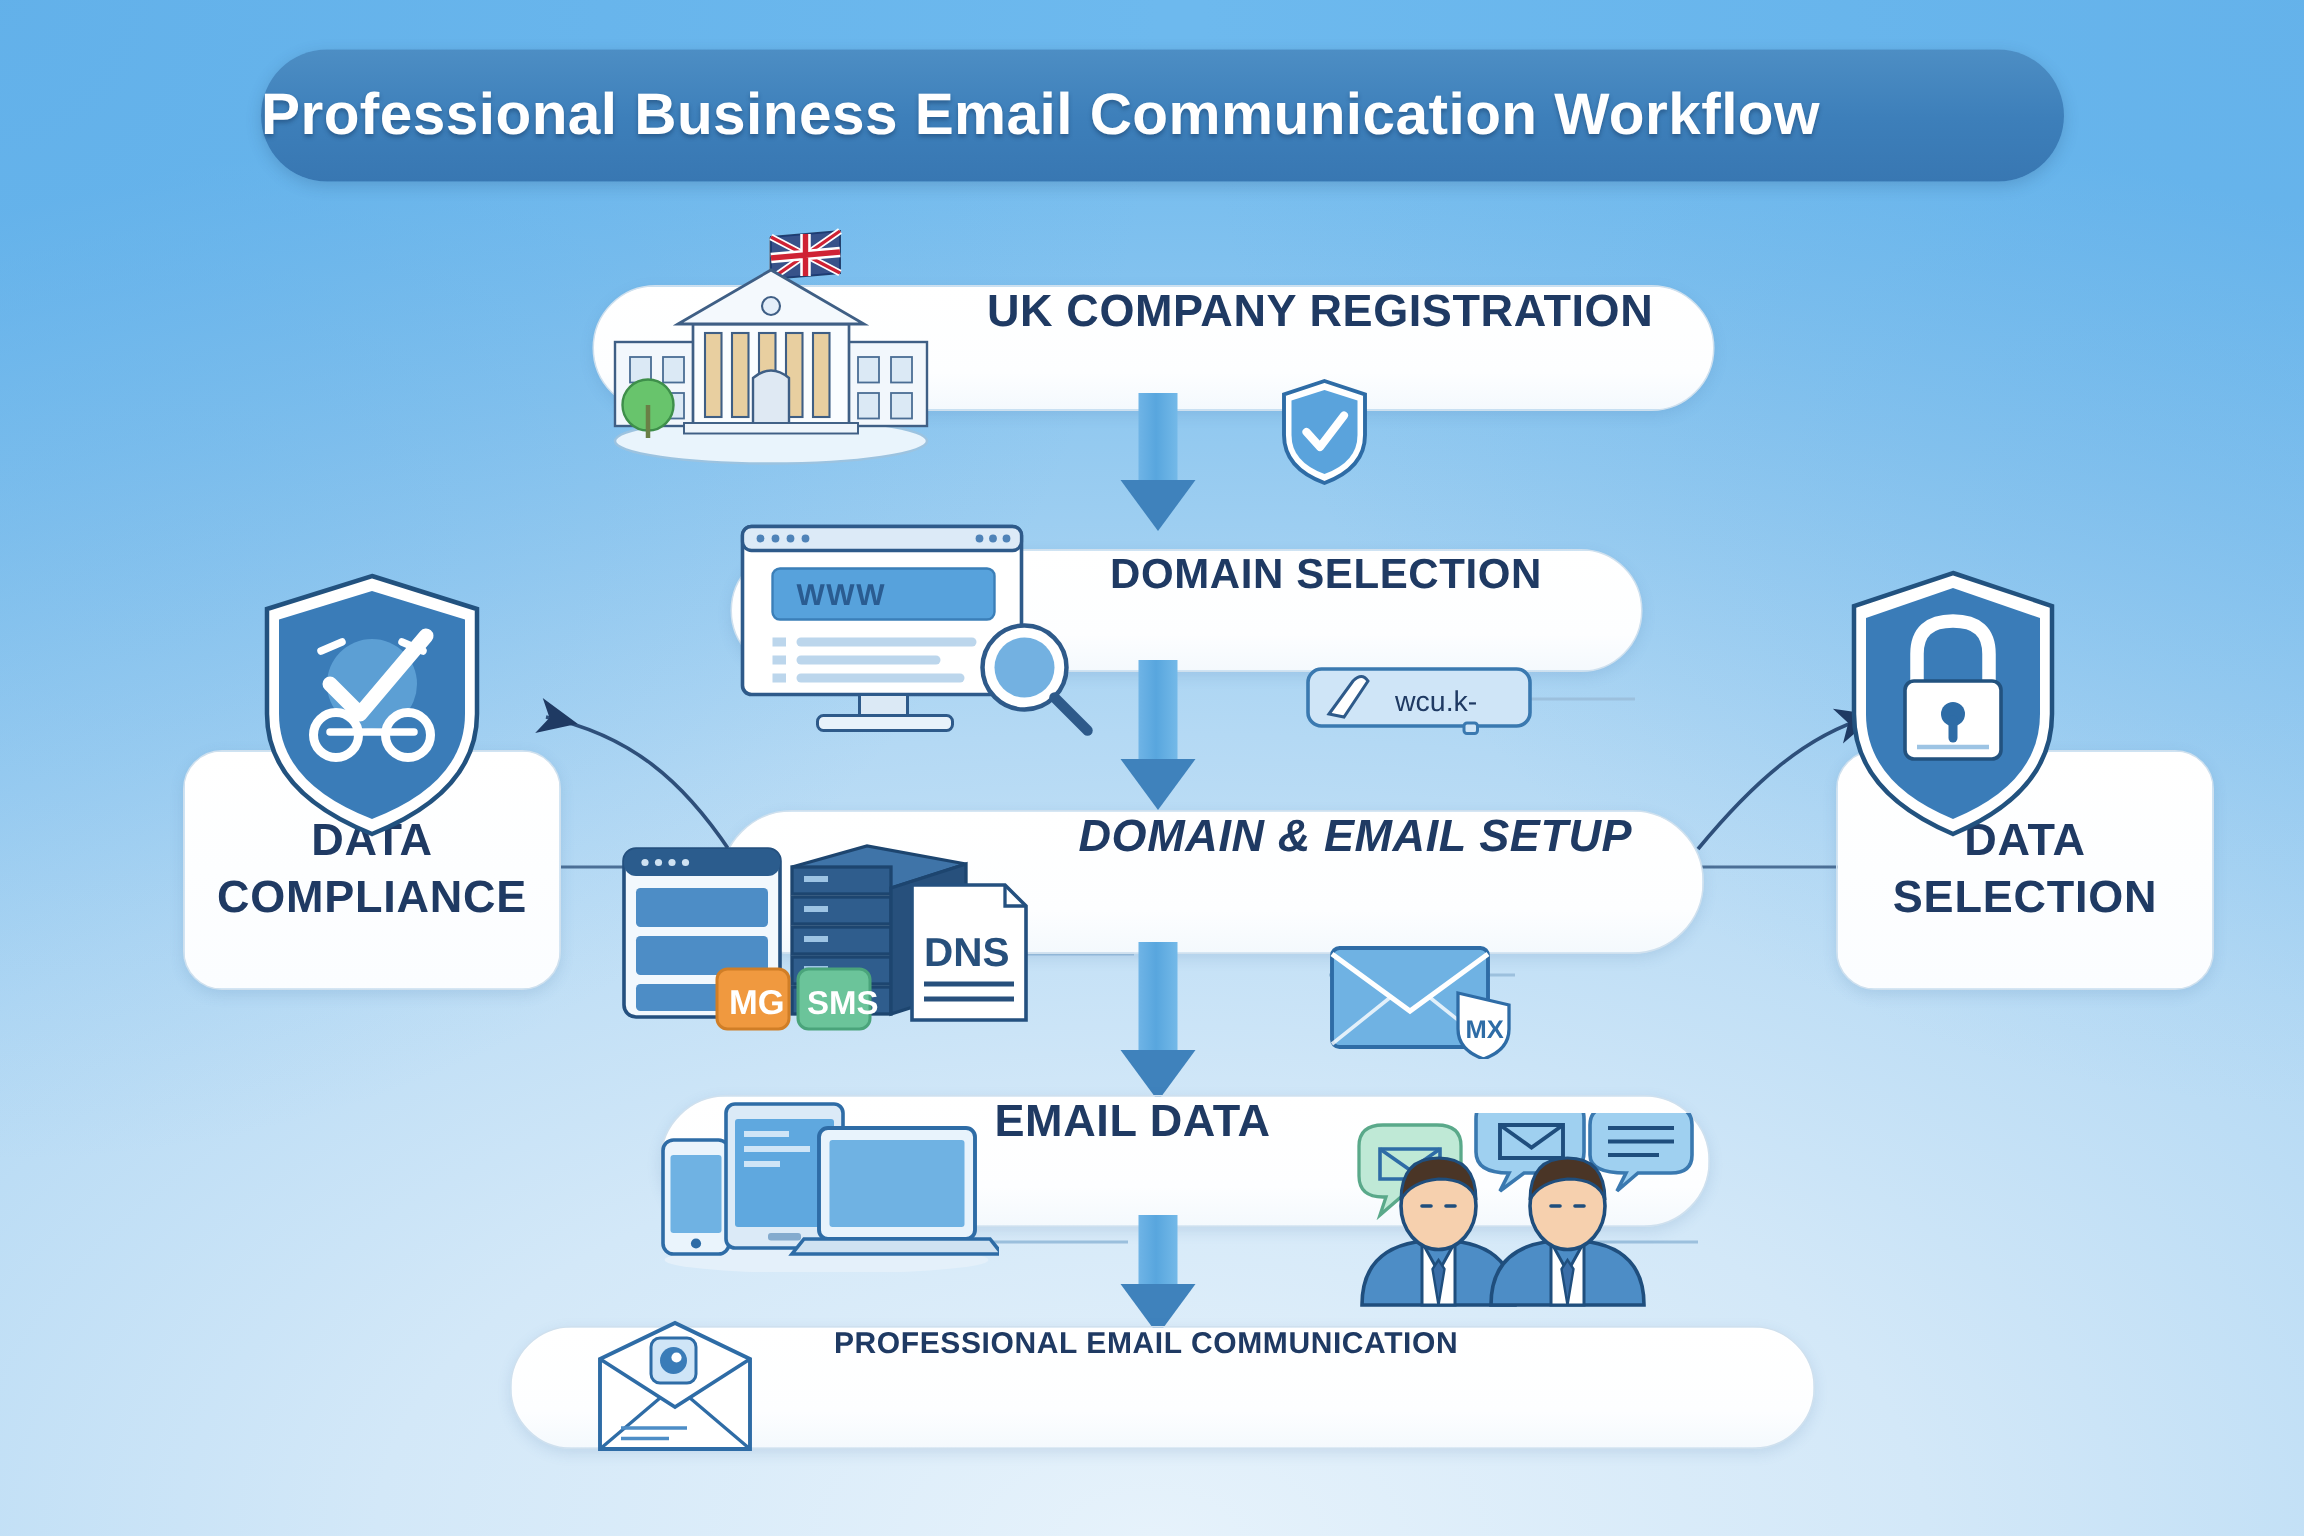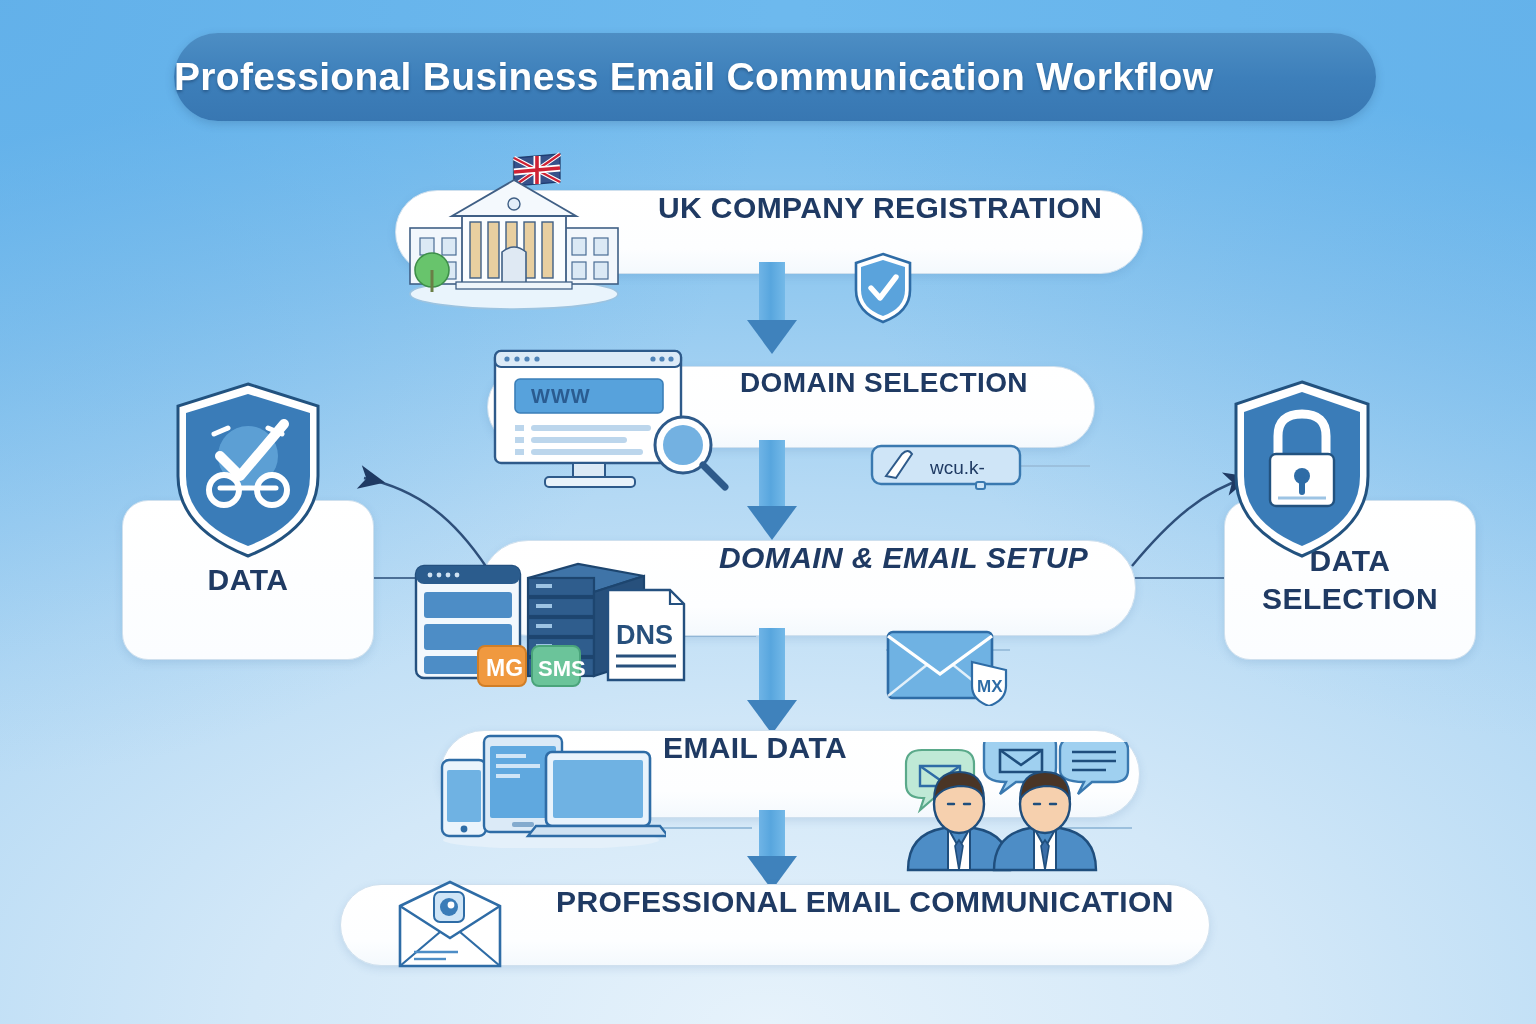--- a/index.html
+++ b/index.html
@@ -47,21 +47,21 @@
   }
   #step-1{ left:395px; top:190px; width:748px; height:84px; }
   #step-1 .step-label{ font-size:30px; margin-left:262px; }
   #step-2{ left:487px; top:366px; width:608px; height:82px; }
   #step-2 .step-label{ font-size:28px; margin-left:252px; }
   #step-3{ left:480px; top:540px; width:656px; height:96px; }
   #step-3 .step-label{ font-size:30px; margin-left:238px;font-style:italic; }
   #step-4{ left:440px; top:730px; width:700px; height:88px; }
   #step-4 .step-label{ font-size:30px; margin-left:222px; }
   #step-5{ left:340px; top:884px; width:870px; height:82px; border-radius:42px;}
-  #step-5 .step-label{ font-size:30px; margin-left:215px; }
+  #step-5 .step-label{ font-size:20px; margin-left:215px; }
 
   
   .side-box{
     position:absolute; width:252px; height:160px;
     background:linear-gradient(180deg,#ffffff 0%,#fbfdff 100%);
     border:1.6px solid #cfe0ee; border-radius:26px;
     box-shadow:0 3px 9px rgba(60,110,160,.16);
     display:flex; flex-direction:column; align-items:center; justify-content:center;
     gap:4px;
   }
@@ -331,20 +331,21 @@
 
 <div class="varrow" id="arrow-3">
   <div class="shaft"></div>
     <div class="head-wrap">
       <div class="head"></div>
     </div>
 </div>
 
 <div class="side-box" id="side-left">
   <div class="line">DATA</div>
+  <div class="line">COMPLIANCE</div>
 </div>
 <svg class="art" id="art-shield-gdpr" viewBox="0 0 160 180">
   <path d="M80,4 L150,26 L150,96 Q150,148 80,176 Q10,148 10,96 L10,26 Z" fill="#ffffff" stroke="#22527f" stroke-width="3"></path>
   <path d="M80,14 L142,33 L142,96 Q142,142 80,166 Q18,142 18,96 L18,33 Z" fill="#3a7cb8"></path>
   <circle cx="80" cy="76" r="30" fill="#6fb2e3" opacity=".65"></circle>
   <g stroke="#ffffff" stroke-width="5" fill="none" stroke-linecap="round">
     <path d="M46,54 L60,48"></path>
       <path d="M114,54 L100,48"></path>
     <path d="M52,108 L108,108"></path>
   </g>

